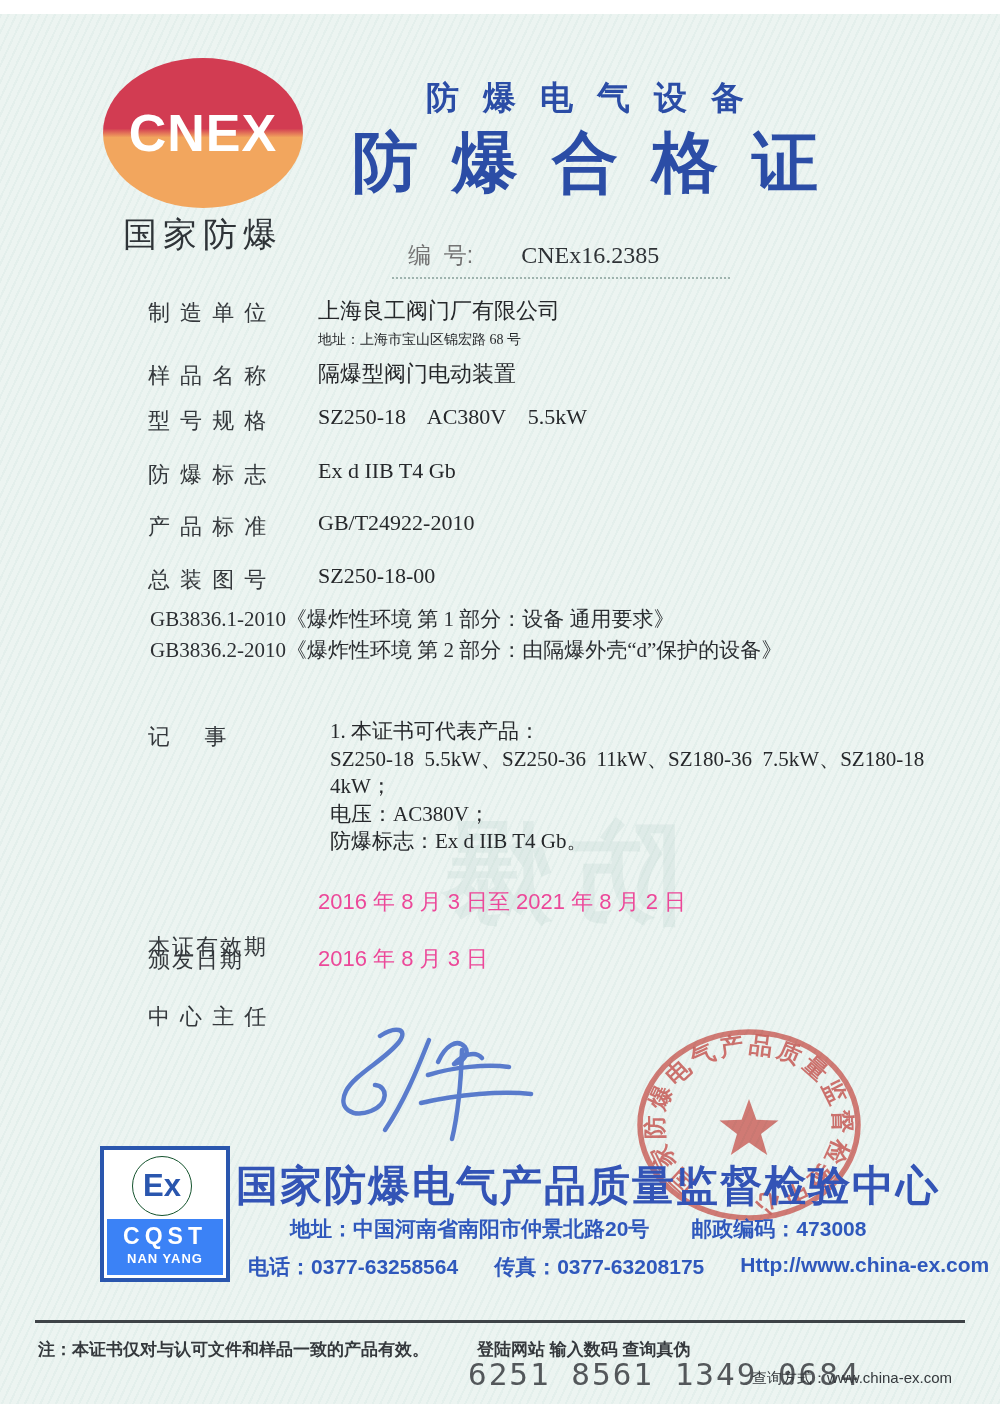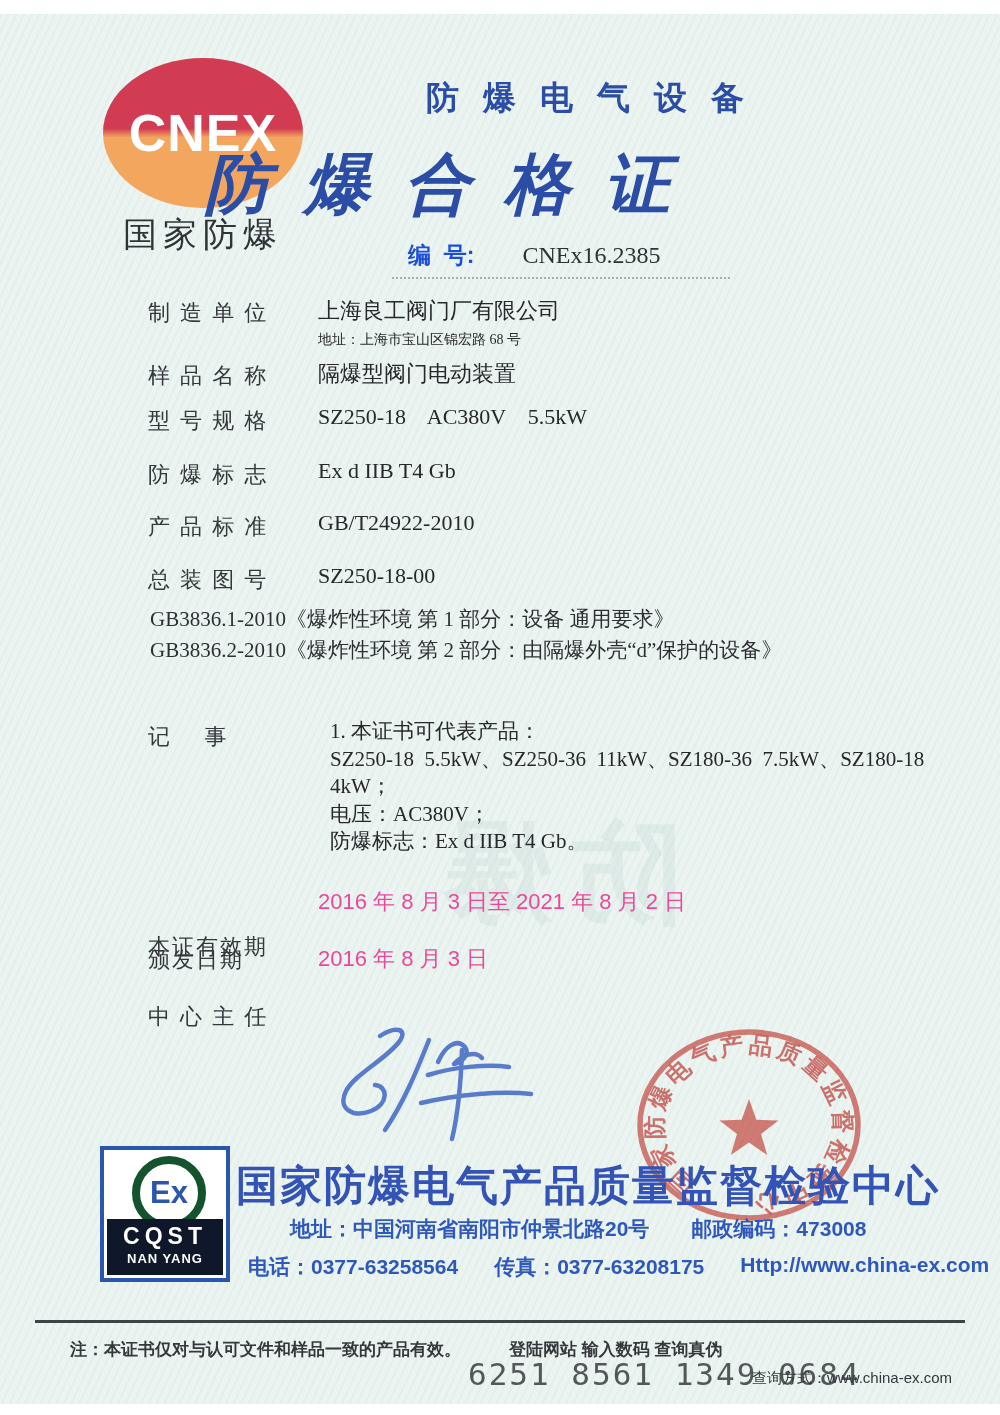--- a/index.html
+++ b/index.html
@@ -16,24 +16,24 @@
   
   .cnex-oval{
     left:103px;top:58px;width:200px;height:150px;border-radius:50%;
     background:linear-gradient(180deg,#d23c52 0%,#d23c52 47%,#f2a65e 53%,#f2a65e 100%);
     display:flex;align-items:center;justify-content:center;
   }
   .cnex-text{color:#ffffff;font-weight:bold;font-size:52px;letter-spacing:1px;font-family:"Liberation Sans",sans-serif;}
   .cnex-caption{left:93px;top:212px;width:220px;text-align:center;font-size:34px;color:#2f3438;letter-spacing:6px;}
   .doc-subtitle{left:170px;top:76px;width:830px;text-align:center;font-size:33px;font-weight:bold;
     color:#2b4da6;letter-spacing:24px;padding-left:24px;box-sizing:border-box;}
-  .doc-title{left:170px;top:140px;width:830px;font-size:66px;font-weight:bold;
-    color:#2b4da6;letter-spacing:34px;padding-left:34px;box-sizing:border-box;font-style:italic;}
+  .doc-title{left:170px;top:118px;width:830px;text-align:center;font-size:66px;font-weight:bold;
+    color:#2b4da6;letter-spacing:34px;padding-left:34px;box-sizing:border-box;}
   .certno-row{left:408px;top:240px;display:flex;align-items:baseline;}
-  .certno-label{font-size:23px;font-weight:bold;color:#1d4ed8;}
+  .certno-label{font-size:23px;font-weight:normal;color:#737373;}
   .certno-value{font-size:24px;color:#2e3236;margin-left:48px;font-family:"Liberation Serif",serif;}
   .certno-underline{left:392px;top:277px;width:338px;border-top:2px dotted #9fb3ae;height:0;}
   
   .flabel{left:148px;font-size:22px;color:#34383c;font-weight:500;letter-spacing:2px;}
   .fvalue{left:318px;font-size:22px;color:#26282b;font-family:"Liberation Serif",serif;}
   .fvalue-sans{left:318px;font-size:22px;color:#ec4899;}
   .faddr{left:318px;font-size:14px;color:#26282b;font-family:"Liberation Serif",serif;}
   
   .statement{left:150px;top:604px;width:760px;font-size:21px;line-height:31px;color:#2c2f33;
     font-family:"Liberation Serif",serif;}
@@ -41,29 +41,29 @@
   .remarks{left:330px;top:718px;width:580px;font-size:21px;line-height:27.5px;color:#26282b;
     font-family:"Liberation Serif",serif;}
   
   .org-name{left:236px;top:1158px;width:720px;font-size:42px;font-weight:bold;color:#3354b6;
     letter-spacing:2px;white-space:nowrap;font-family:"Liberation Serif",serif;}
   .org-line1{left:290px;top:1215px;display:flex;gap:42px;}
   .org-line2{left:248px;top:1253px;display:flex;gap:36px;}
   .org-contact{font-size:21px;font-weight:bold;color:#2f58bc;}
   
   .exlogo{left:100px;top:1146px;width:130px;height:136px;border:4px solid #2a56ae;background:#ffffff;box-sizing:border-box;}
-  .excircle{position:absolute;left:28px;top:6px;width:58px;height:58px;border:8px solid #14532d;border-radius:50%;
+  .excircle{position:absolute;left:28px;top:6px;width:58px;height:58px;border:1px solid #14532d;border-radius:50%;
     display:flex;align-items:center;justify-content:center;background:#ffffff;}
   .extext{font-size:31px;font-weight:bold;color:#2a56ae;}
-  .exblue{position:absolute;left:3px;right:3px;bottom:3px;height:56px;background:#0f172a;text-align:center;margin-top:48px;}
+  .exblue{position:absolute;left:3px;right:3px;bottom:3px;height:56px;background:#3b82f6;text-align:center;margin-top:48px;}
   .cqst{color:#ffffff;font-size:23px;letter-spacing:5px;font-weight:bold;margin-top:4px;}
   .nanyang{color:#ffffff;font-size:13px;letter-spacing:1px;font-weight:bold;margin-top:1px;}
   
   .footer-divider{left:35px;top:1320px;width:930px;height:3px;background:#3e4347;}
-  .footer-note-row{left:38px;top:1338px;display:flex;gap:48px;margin-left:32px;}
+  .footer-note-row{left:38px;top:1338px;display:flex;gap:48px;}
   .fnote{font-size:17px;font-weight:600;color:#34383c;}
   .verify-code{left:468px;top:1356px;font-size:31px;letter-spacing:2px;color:#53575a;
     font-family:"DejaVu Sans Mono",monospace;}
   .query-row{left:752px;top:1369px;display:flex;}
   .query{font-size:15px;color:#34383c;}
   
   .watermark{left:420px;top:800px;font-size:110px;color:rgba(148,184,176,0.14);letter-spacing:20px;
     transform:scaleX(-1);font-weight:bold;}
   .seal-svg{left:629px;top:1022px;mix-blend-mode:multiply;opacity:.88;}
   .sig-svg{left:325px;top:1018px;}

